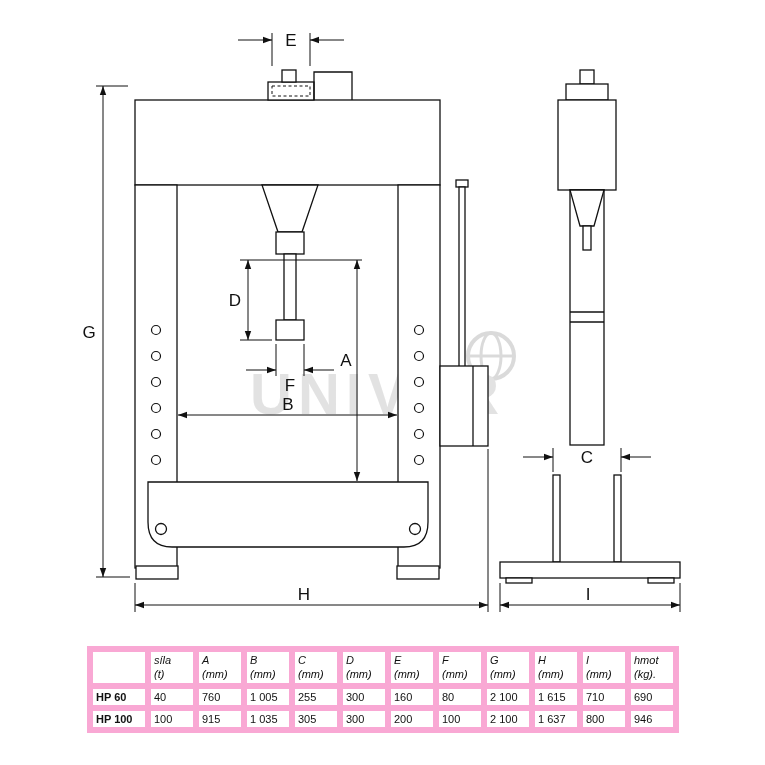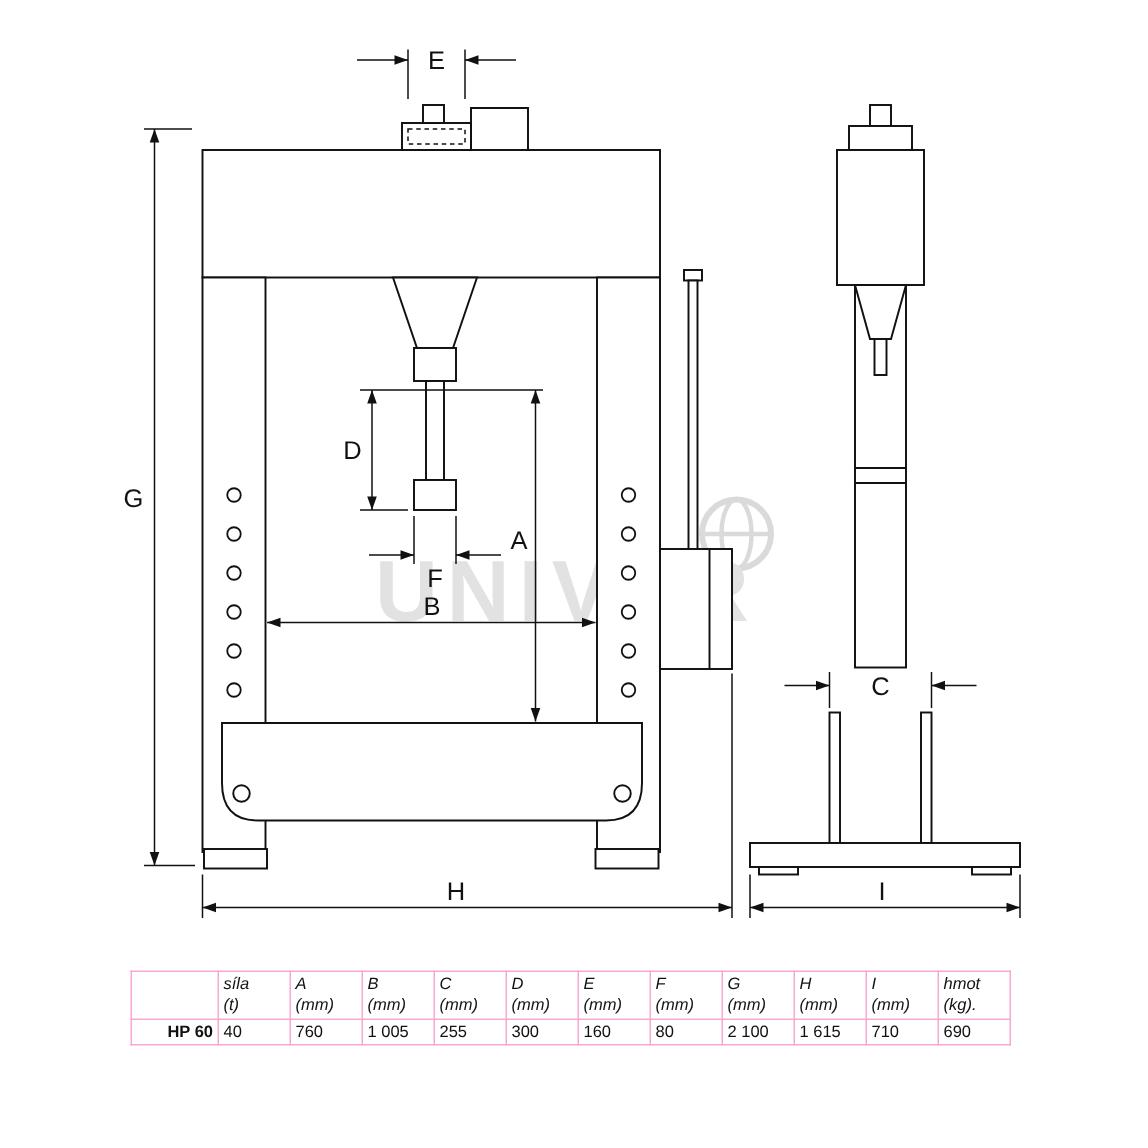--- a/index.html
+++ b/index.html
@@ -1,25 +1,25 @@
 <!DOCTYPE html>
 <html><head>
 <meta charset="utf-8">
 <style>
   html,body{margin:0;padding:0;background:#fff;width:765px;height:765px;overflow:hidden;
     font-family:"Liberation Sans",sans-serif;}
   .page{position:relative;width:765px;height:765px;background:#fff;}
   svg text{font-family:"Liberation Sans",sans-serif;}
   .dim-label{font-size:17px;fill:#111;}
   .spec-table{border-collapse:collapse;font-size:11px;color:#111;margin:2px 0 0 87px;table-layout:fixed;}
-  .spec-table td{border:1px solid #f9a8d4;padding:0 3px;height:16px;vertical-align:middle;
+  .spec-table td{border:6px solid #f9a8d4;padding:0 3px;height:16px;vertical-align:middle;
     white-space:nowrap;overflow:hidden;}
   .spec-table .hdr td{height:30px;font-style:italic;vertical-align:top;padding-top:1px;}
   .spec-table .hdr span{display:block;line-height:14px;}
-  .spec-table .model{font-weight:bold;text-align:right;font-style:normal;margin-top:20px;}
+  .spec-table .model{font-weight:bold;text-align:left;font-style:normal;margin-top:20px;}
   .col-model{width:58px;}
   .col-val{width:48px;}
 </style>
 </head>
 <body>
 
 <div class="page">
 
 <svg width="765" height="640" viewBox="0 0 765 640">
   <defs>
@@ -223,16 +223,30 @@
     <td>1 005</td>
     <td>255</td>
     <td>300</td>
     <td>160</td>
     <td>80</td>
     <td>2 100</td>
     <td>1 615</td>
     <td>710</td>
     <td>690</td>
   </tr>
+  <tr>
+    <td class="model">HP 100</td>
+    <td>100</td>
+    <td>915</td>
+    <td>1 035</td>
+    <td>305</td>
+    <td>300</td>
+    <td>200</td>
+    <td>100</td>
+    <td>2 100</td>
+    <td>1 637</td>
+    <td>800</td>
+    <td>946</td>
+  </tr>
 </tbody>
     </table>
 
 </div>
 
 </body></html>

